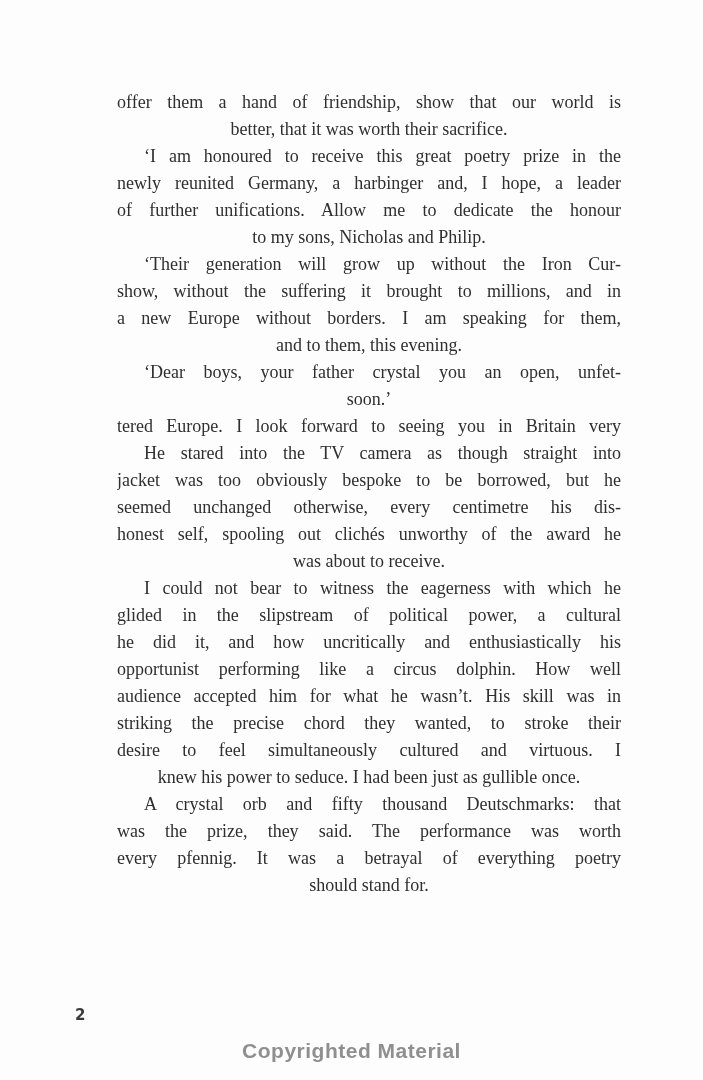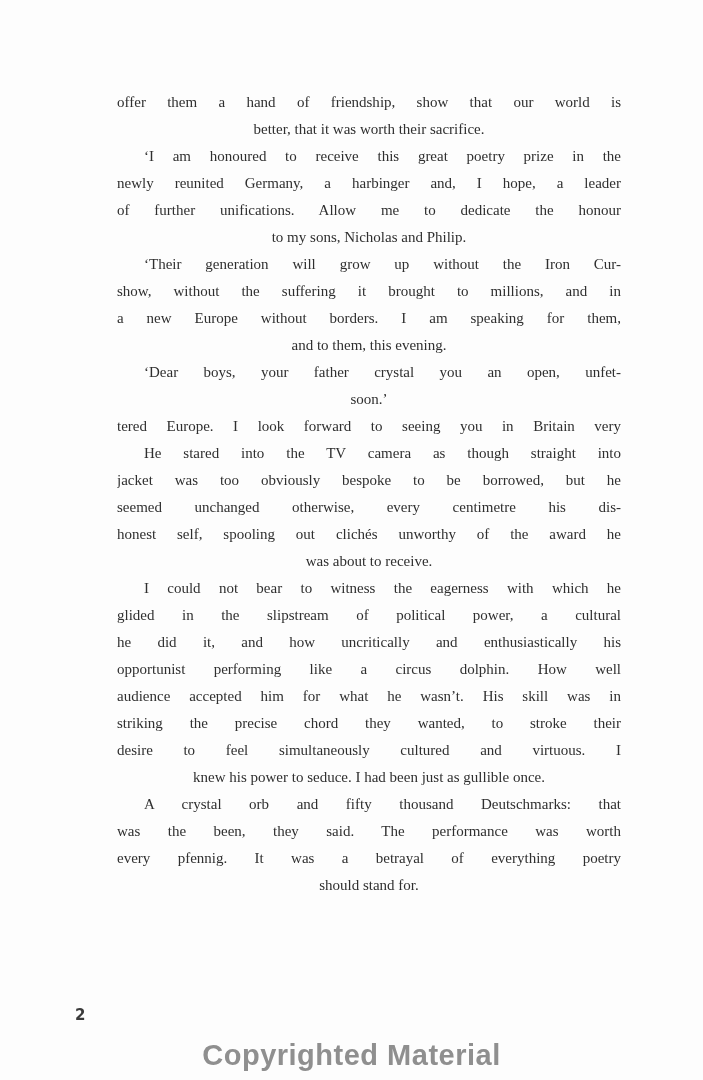--- a/index.html
+++ b/index.html
@@ -15,21 +15,21 @@
     height: 1080px;
     background: var(--background);
     overflow: hidden;
   }
   .text-block {
     position: absolute;
     left: 117px;
     top: 89px;
     width: 504px;
     font-family: "Liberation Serif", serif;
-    font-size: 15px;
+    font-size: 18px;
     line-height: 27px;
     color: var(--text);
   }
   .line {
     height: 27px;
     white-space: nowrap;
     text-align: center;
   }
   .line.jl {
     white-space: normal;
@@ -48,21 +48,21 @@
     color: var(--page_number);
   }
   .footer {
     position: absolute;
     left: 0;
     top: 1039px;
     width: 703px;
     text-align: center;
     font-family: "Liberation Sans", sans-serif;
     font-weight: bold;
-    font-size: 29px;
+    font-size: 21px;
     letter-spacing: 0.5px;
     color: var(--footer);
   }
 </style>
 </head>
 <body>
 
 <div class="page">
   <div class="text-block">
       <div class="line jl">offer them a hand of friendship, show that our world is</div>
@@ -85,19 +85,19 @@
       <div class="line">was about to receive.</div>
       <div class="line jl ind">I could not bear to witness the eagerness with which he</div>
       <div class="line jl">glided in the slipstream of political power, a cultural</div>
       <div class="line jl">he did it, and how uncritically and enthusiastically his</div>
       <div class="line jl">opportunist performing like a circus dolphin. How well</div>
       <div class="line jl">audience accepted him for what he wasn’t. His skill was in</div>
       <div class="line jl">striking the precise chord they wanted, to stroke their</div>
       <div class="line jl">desire to feel simultaneously cultured and virtuous. I</div>
       <div class="line">knew his power to seduce. I had been just as gullible once.</div>
       <div class="line jl ind">A crystal orb and fifty thousand Deutschmarks: that</div>
-      <div class="line jl">was the been, they said. The performance was worth</div>
+      <div class="line jl">was the prize, they said. The performance was worth</div>
       <div class="line jl">every pfennig. It was a betrayal of everything poetry</div>
       <div class="line">should stand for.</div>
     </div>
   <div class="page-number">2</div>
   <div class="footer">Copyrighted Material</div>
 </div>
 
 </body></html>

